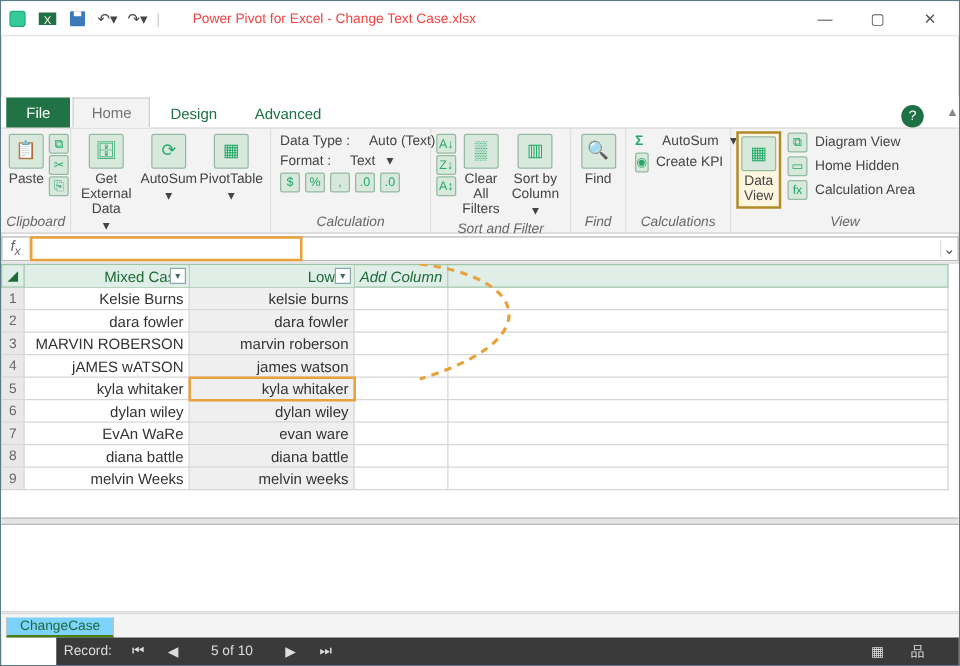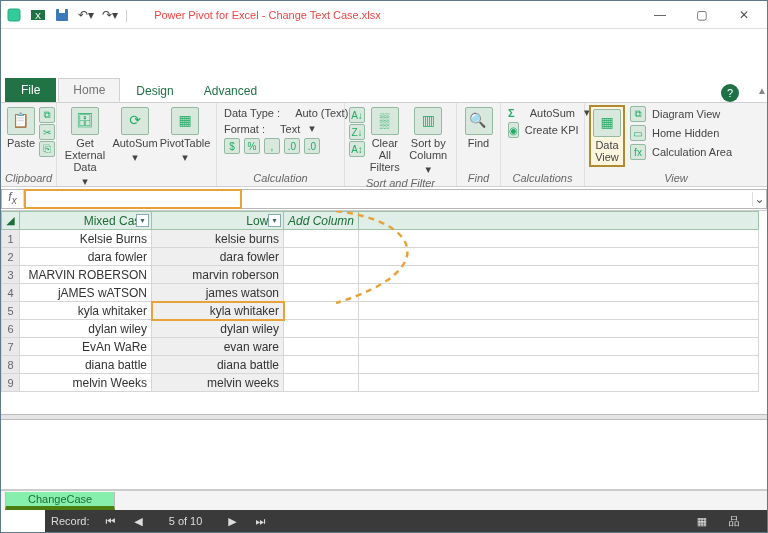--- a/index.html
+++ b/index.html
@@ -50,21 +50,21 @@
   .colh { position:relative;}
   .colh .dd { position:absolute; right:2px; top:2px; width:13px; height:13px; border:1px solid #8aa; background:#fff; font-size:8px; display:flex;align-items:center;justify-content:center; color:#466;}
   th.addcol { background:#3d7a55; color:#fff; font-style:italic; font-weight:bold;}
   td.lowcol { background:#efefef;}
   .selcell { outline:2px solid #e8a23a; outline-offset:-1px; background:#ddd;}
   
   .splitter { height:6px; background:#e4e4e4; border-top:1px solid #bbb; border-bottom:1px solid #bbb; cursor:row-resize;}
   .measure { height:70px; background:#fff; border-bottom:1px solid #ccc;}
   
   .sheetbar { height:20px; background:#f4f4f4; border-top:1px solid #ccc; display:flex; align-items:flex-end; font-size:11px; padding-left:4px;}
-  .sheettab { border:1px solid #bdbdbd; border-top:none; background:#86efac; padding:1px 22px; color:#1e6b3a; border-bottom:4px solid #4d7c0f;}
+  .sheettab { border:1px solid #bdbdbd; border-top:none; background:#7dd3fc; padding:1px 10px; color:#1e6b3a; border-bottom:2px solid #4d7c0f;}
   
   .status { height:22px; background:#3a3a3a; color:#ddd; font-size:11px; display:flex; align-items:center; padding:0 6px; gap:10px;margin-left:44px;}
   .status .nav { display:flex; gap:6px; align-items:center;}
   .status .spacer { flex:1;}
   .sbtn { width:22px; height:16px; display:flex;align-items:center;justify-content:center; color:#ddd;}
   
   .annot { position:absolute; pointer-events:none; }
   .curve { position:absolute; width:440px; height:120px; left:330px; top:0px; }
   .scrollspace { height: 90px; }
   .rightfill { background:#fff; }

